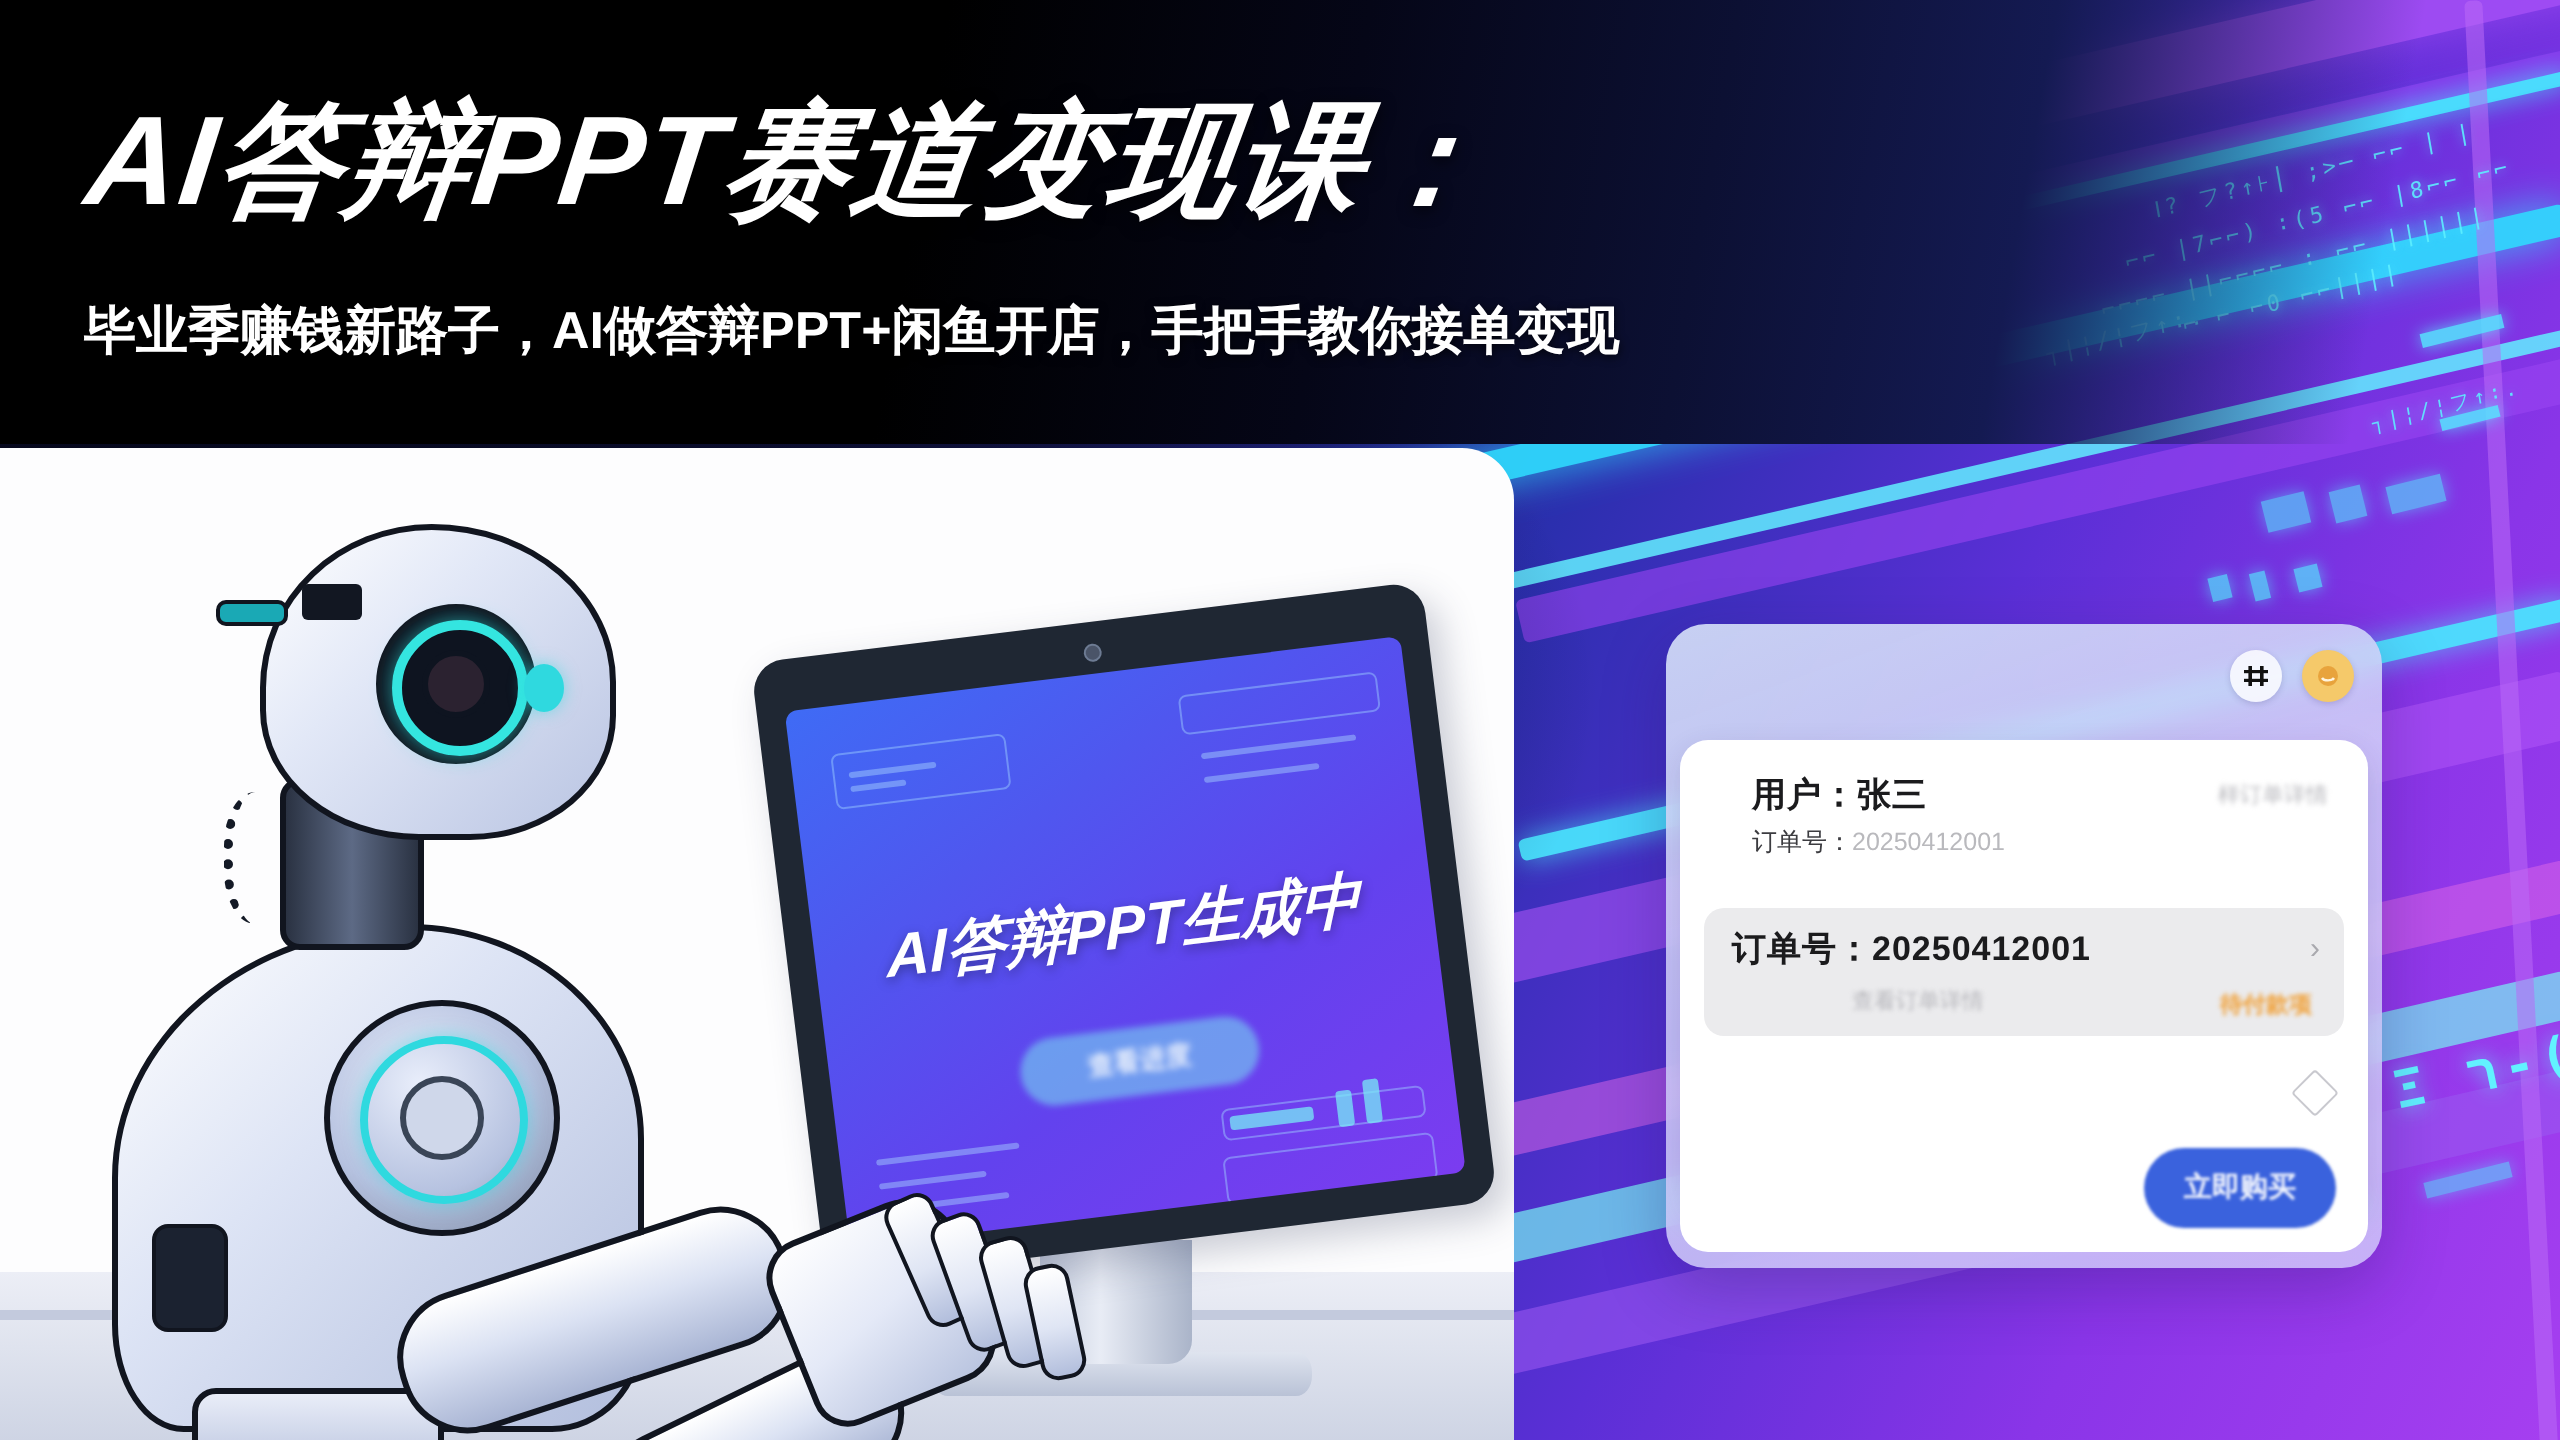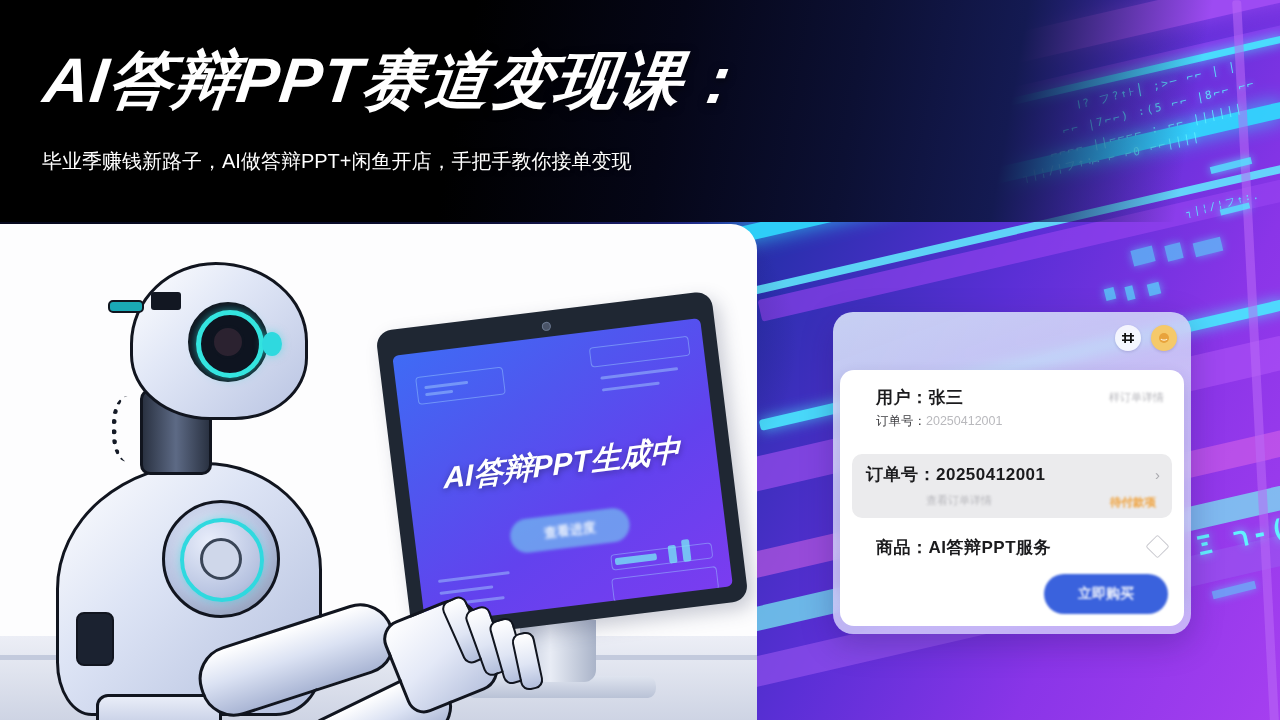--- a/index.html
+++ b/index.html
@@ -88,22 +88,22 @@
     letter-spacing: 1px;
     font-style: italic;
     transform: skewX(-7deg);
     white-space: nowrap;
     text-shadow: 0 2px 8px rgba(0,0,0,.7);
   }
   .title-sub {
     position: absolute;
     left: 42px;
     top: 148px;
-    font-size: 20px;
-    font-weight: normal;
+    font-size: 26px;
+    font-weight: bold;
     color: #ffffff;
     letter-spacing: 0px;
     white-space: nowrap;
     text-shadow: 0 1px 5px rgba(0,0,0,.8);
   }
 
   
   .white-panel {
     position: absolute;
     left: 0;
@@ -472,21 +472,21 @@
     bottom: 8px;
     width: 344px;
     height: 62px;
     background: #ffffff;
     border-radius: 14px;
   }
   .primary-btn {
     position: absolute;
     right: 16px;
     top: 10px;
-    width: 124px;
+    width: 96px;
     height: 40px;
     border-radius: 20px;
     background: #3a62dd;
     color: rgba(255,255,255,.92);
     font-size: 14px;
     font-weight: bold;
     border: none;
     display: flex;
     align-items: center;
     justify-content: center;
@@ -631,23 +631,20 @@
       <div class="row row-order">
         <div class="label-main">
           <span>订单号：</span><span>20250412001</span>
         </div>
         <div class="ghost-text" style="margin-top:7px;margin-left:60px;">查看订单详情</div>
         <div class="chev">›</div>
         <div class="status-amber">待付款项</div>
       </div>
 
       <div class="row row-product">
-        <div class="label-main">
-          <span>商品：</span><span>AI答辩PPT服务</span>
-        </div>
         <div class="diamond"></div>
         <div class="ghost-right" style="top:30px;">查看详情</div>
       </div>
 
     </div>
 
     <div class="card-footer">
       <button class="primary-btn">立即购买</button>
     </div>
 

